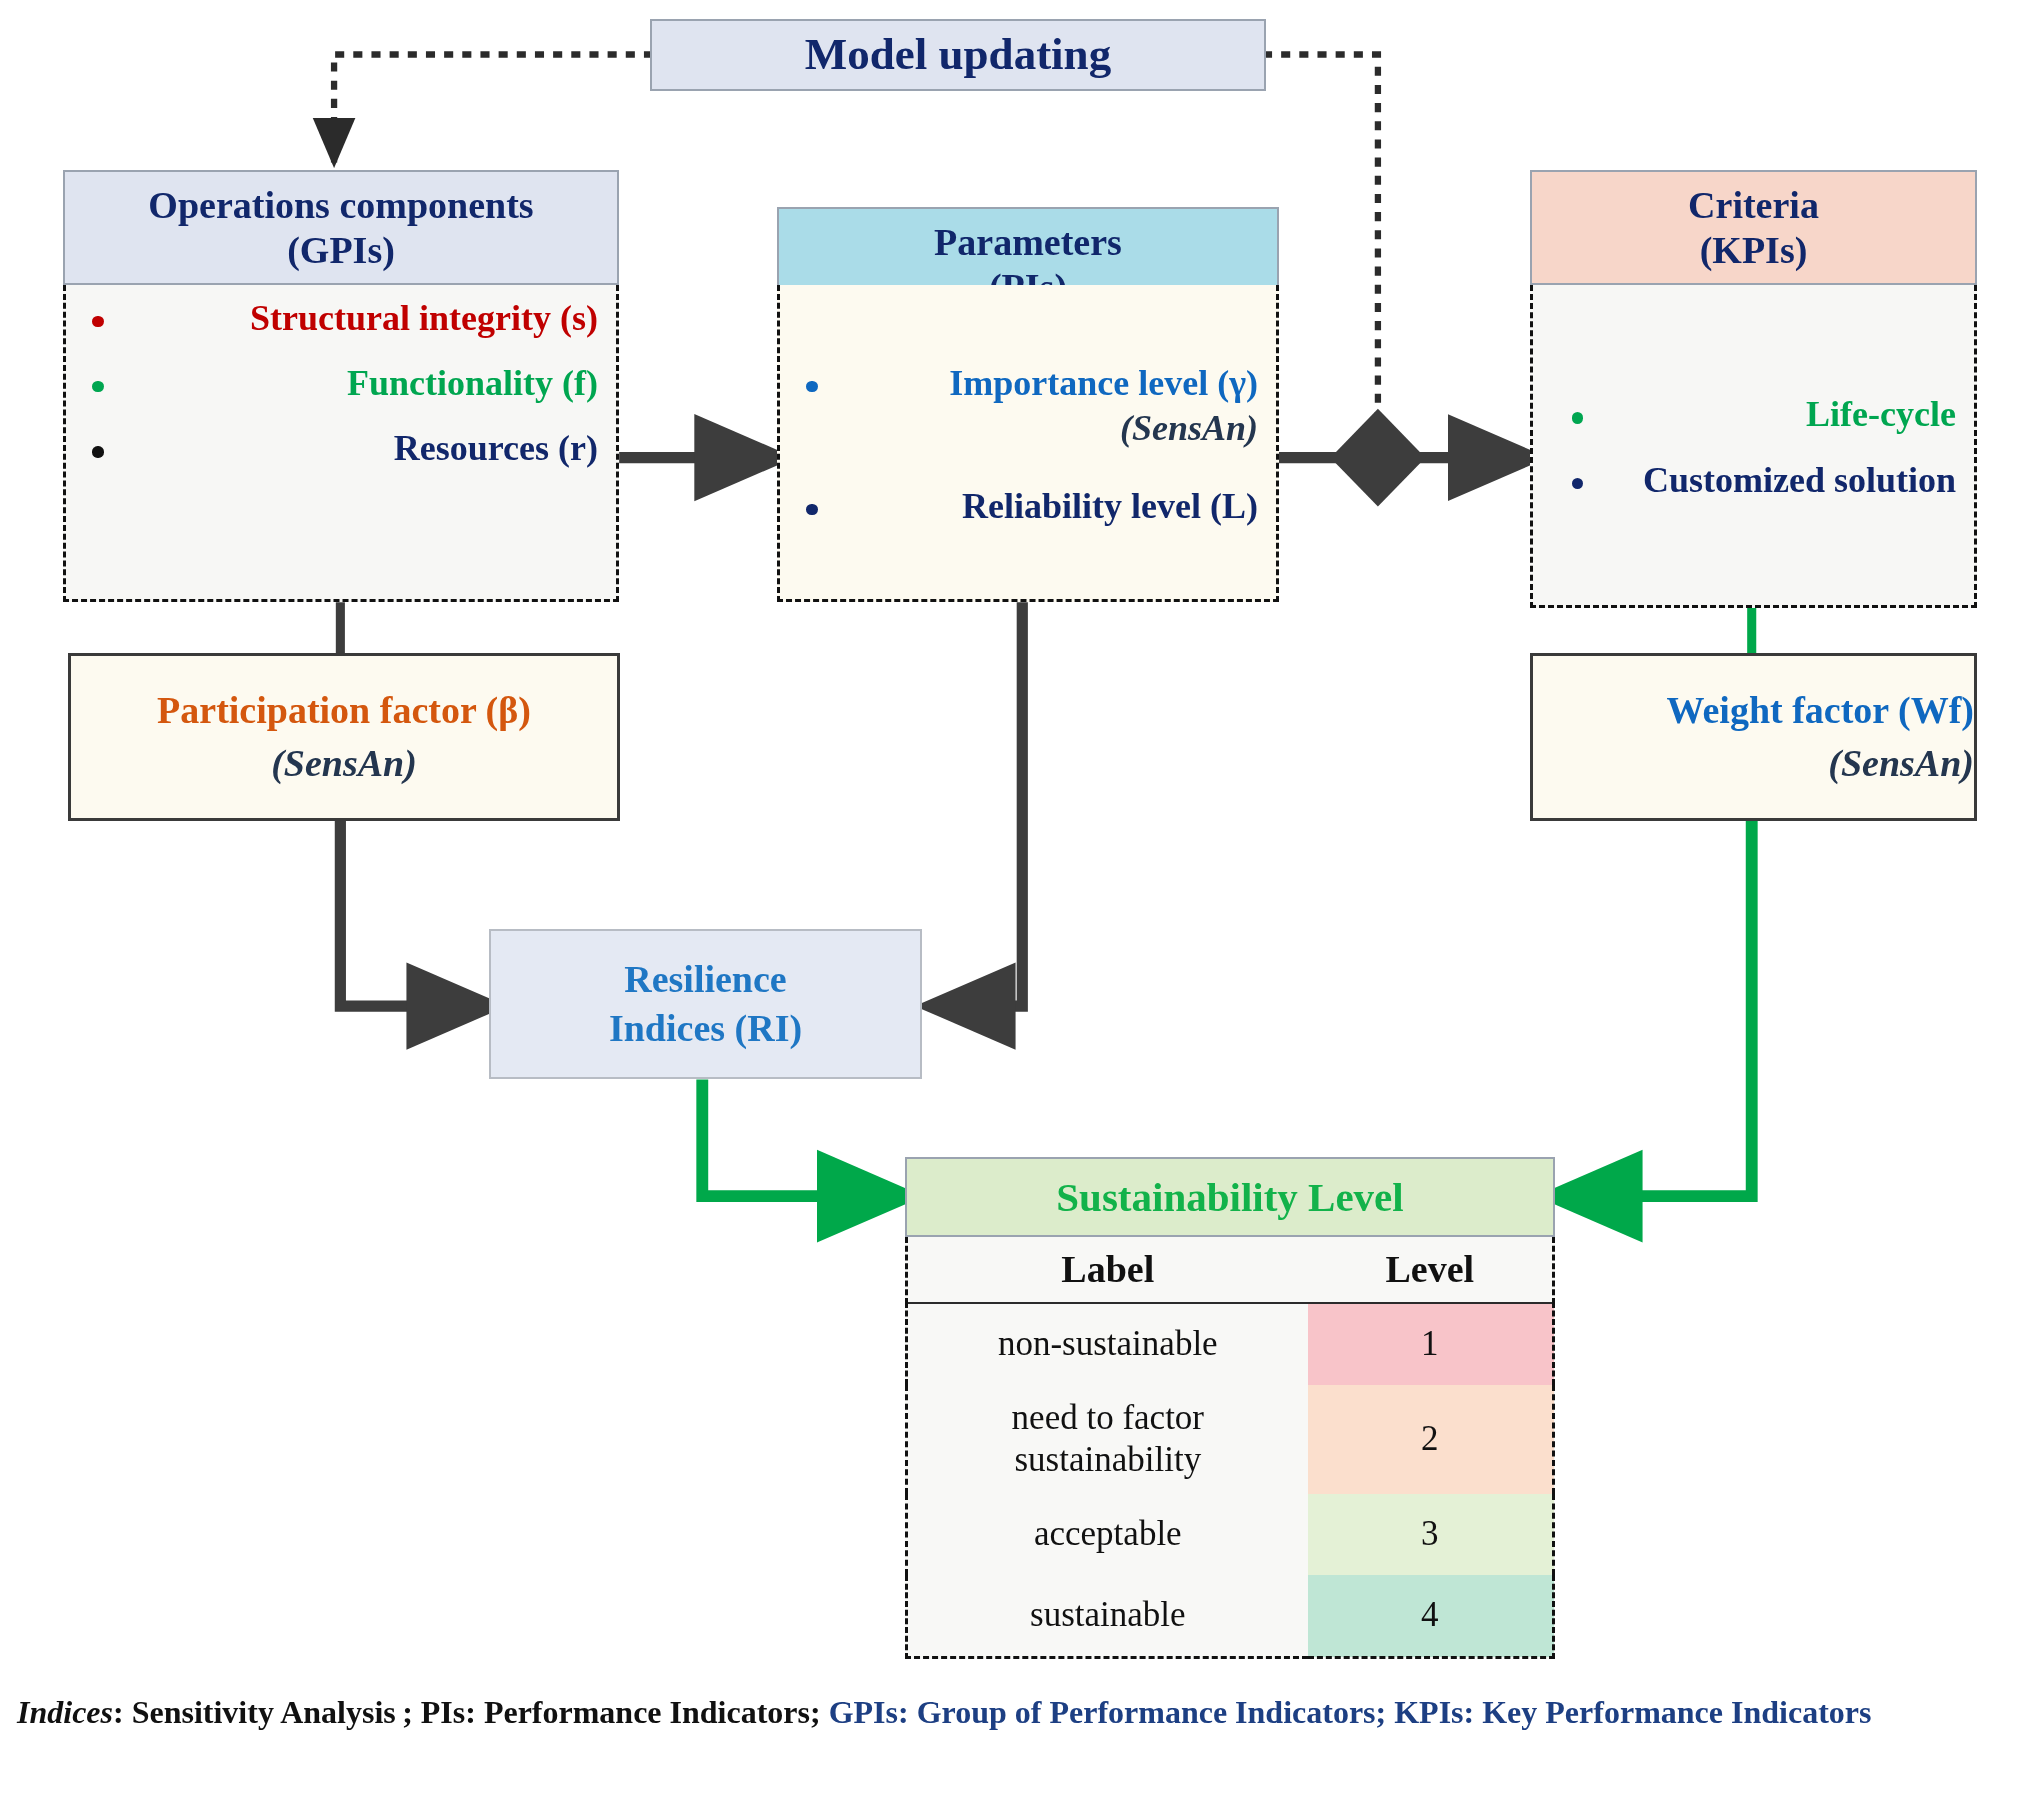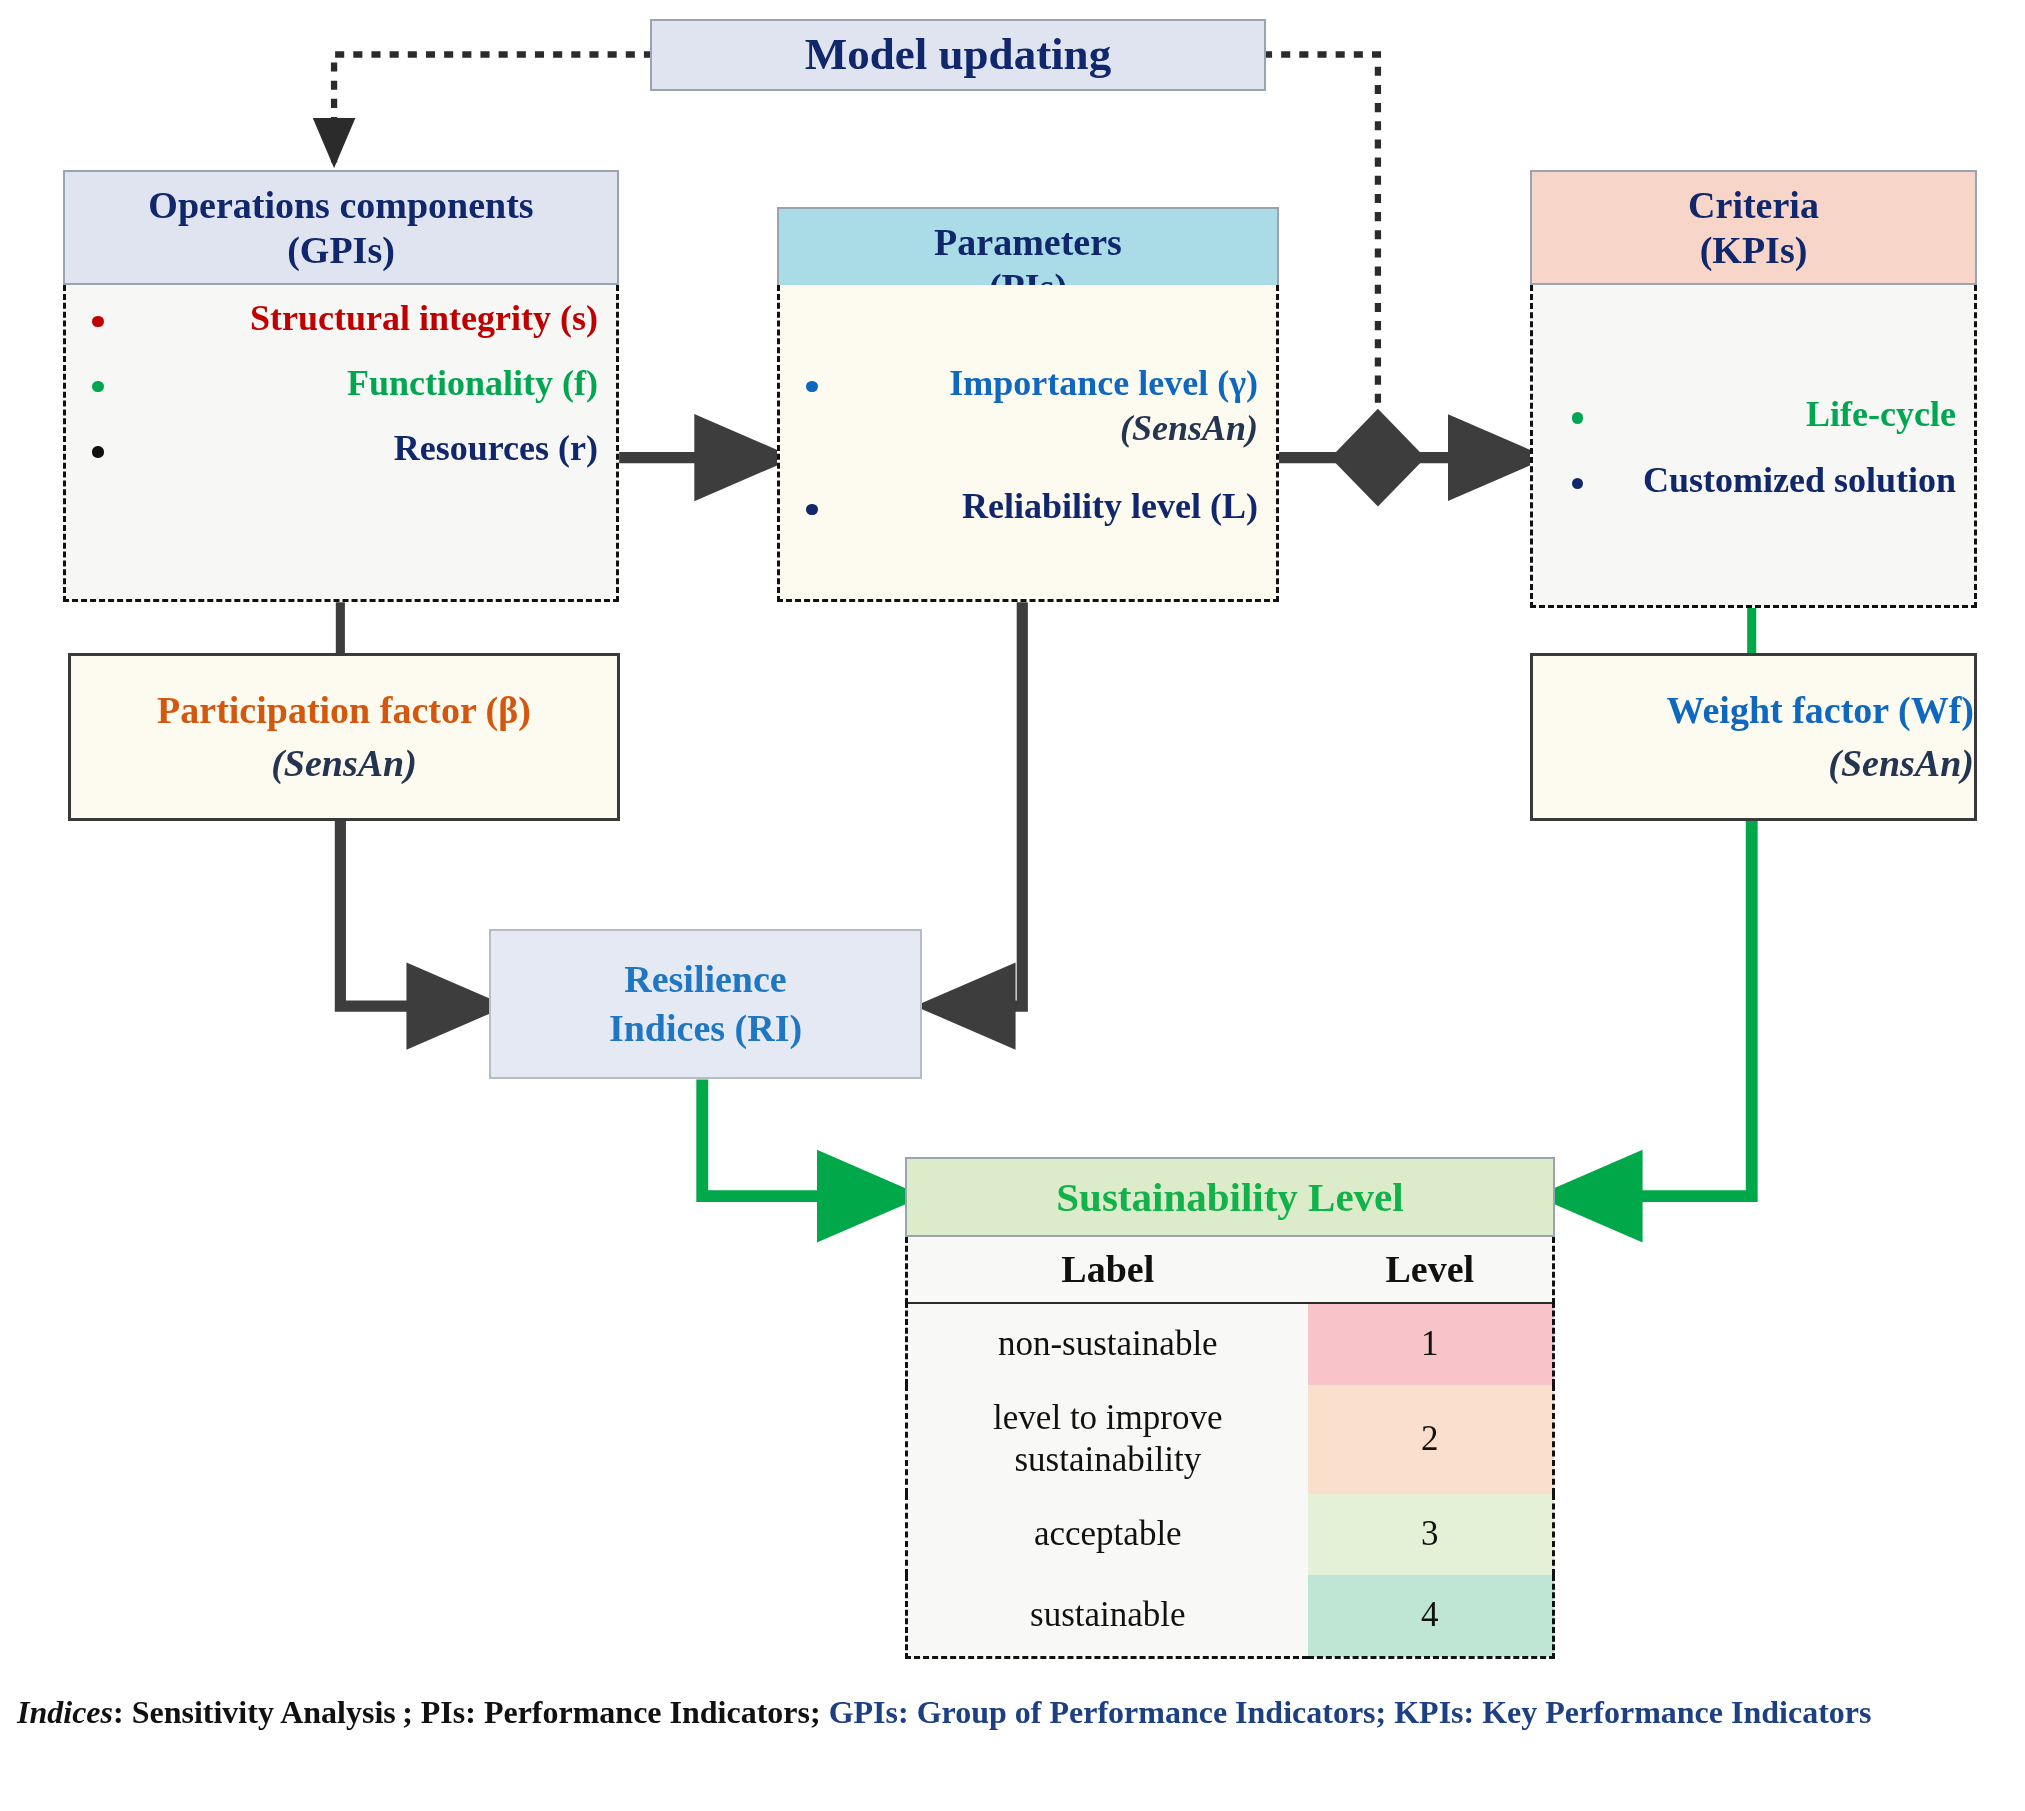--- a/index.html
+++ b/index.html
@@ -222,21 +222,21 @@
           <th style="font-size:38px;">Label</th>
           <th style="font-size:38px;">Level</th>
         </tr>
       </thead>
       <tbody>
         <tr>
           <td style="font-size:35px;height:67px;">non-sustainable</td>
           <td class="lvl r1" style="font-size:35px;">1</td>
         </tr>
         <tr>
-          <td style="font-size:35px;height:109px;padding:0 28px;line-height:1.2;">level to improve sustainability</td>
+          <td style="font-size:35px;height:109px;padding:0 28px;line-height:1.2;">need to factor sustainability</td>
           <td class="lvl r2" style="font-size:35px;">2</td>
         </tr>
         <tr>
           <td style="font-size:35px;height:67px;">acceptable</td>
           <td class="lvl r3" style="font-size:35px;">3</td>
         </tr>
         <tr>
           <td style="font-size:35px;height:67px;">sustainable</td>
           <td class="lvl r4" style="font-size:35px;">4</td>
         </tr>

